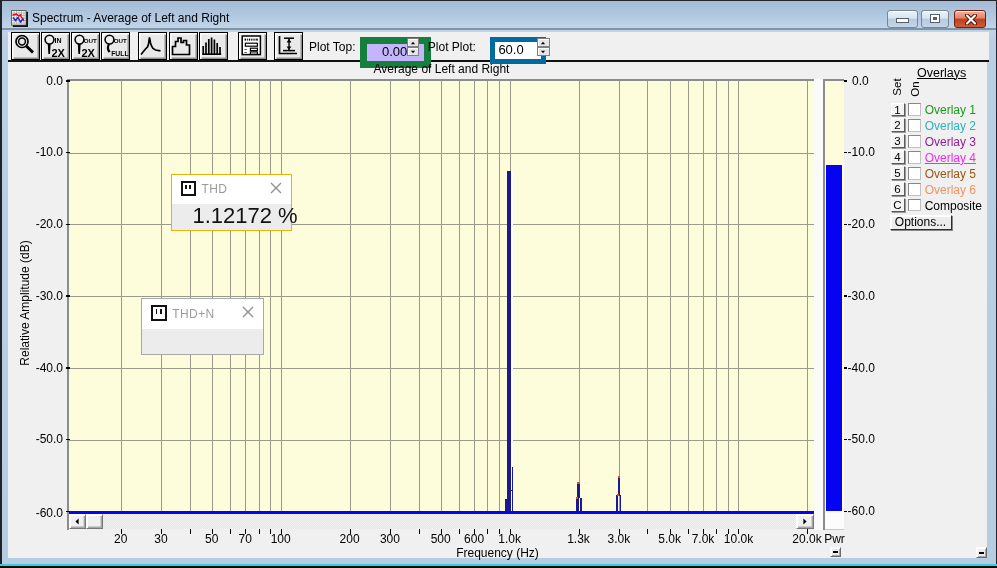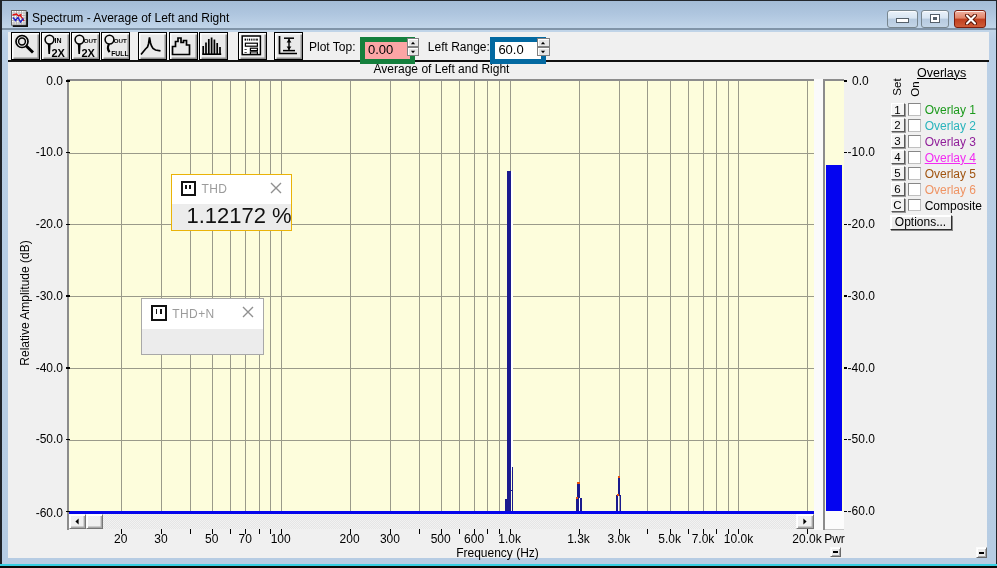--- a/index.html
+++ b/index.html
@@ -135,22 +135,22 @@
     <svg width="26" height="25" viewBox="0 0 26 25" style="position:absolute;left:0;top:0">
 <path d="M4.5,3 L4.5,20.5 L22,20.5" fill="none" stroke="#000" stroke-width="1.7"></path>
 <path d="M9,5.2 L19,5.2" stroke="#000" stroke-width="1.5"></path>
 <path d="M8,17.6 L20,17.6" stroke="#000" stroke-width="1.5"></path>
 <path d="M14,6 L14,17" stroke="#000" stroke-width="1.4"></path>
 <path d="M14,5.8 L11.6,9.4 L16.4,9.4 Z" fill="#000"></path>
 <path d="M14,17 L11.6,13.4 L16.4,13.4 Z" fill="#000"></path>
 </svg>
   </div>
 <div class="ab" style="left:309px;top:40.3px;font-size:12px;">Plot Top:</div>
-<div class="ab" style="left:360px;top:37.3px;width:42.3px;height:16.3px;background:#fca5a5;border:5px solid #15803d;font-size:13px;padding-left:3px;line-height:16px;">0.00</div>
-<div class="ab" style="left:427.8px;top:40.3px;font-size:12px;">Left Range:</div>
+<div class="ab" style="left:360px;top:37.3px;width:42.3px;height:16.3px;background:#c4b5fd;border:7px solid #15803d;font-size:13px;padding-left:15px;line-height:16px;">0.00</div>
+<div class="ab" style="left:427.8px;top:40.3px;font-size:12px;">Plot Plot:</div>
 <div class="ab" style="left:490.4px;top:37.3px;width:42.3px;height:16.3px;background:#fff;border:5px solid #0369a1;font-size:13px;padding-left:3px;line-height:16px;">60.0</div>
 <div class="ab" style="left:406.9px;top:37.5px;width:10.4px;height:7.2px;background:#e6e6e6;border:1px solid #808080;box-shadow:inset 1px 1px 0 #fff;">
     <svg width="10" height="8" style="position:absolute;left:0;top:0.5px">
       <path d="M5,2.8 L2.9,5.2 L7.1,5.2 Z" fill="#000"></path>
     </svg>
   </div>
 <div class="ab" style="left:406.9px;top:46.7px;width:10.4px;height:7.2px;background:#e6e6e6;border:1px solid #808080;box-shadow:inset 1px 1px 0 #fff;">
     <svg width="10" height="8" style="position:absolute;left:0;top:0.5px">
       <path d="M5,5.2 L2.9,2.8 L7.1,2.8 Z" fill="#000"></path>
     </svg>
@@ -351,21 +351,21 @@
 <div class="ab" style="left:170.5px;top:173.5px;width:119.5px;height:55px;background:#fff;border:1px solid #eab308;">
     <div class="ab" style="left:0;top:29.5px;width:119.5px;height:25.5px;background:#ececec;"></div>
     <div class="ab" style="left:9px;top:6px;width:11.6px;height:11.6px;background:#fff;border:2px solid #111;">
       <div class="ab" style="left:2.4px;top:2.2px;width:1.8px;height:4.4px;background:#111;"></div>
       <div class="ab" style="left:6.6px;top:2.2px;width:1.8px;height:4.4px;background:#111;"></div>
     </div>
     <div class="ab" style="left:30px;top:7.5px;font-size:12px;color:#9b9b9b;letter-spacing:0.4px;">THD</div>
     <svg width="12" height="12" style="position:absolute;right:9px;top:7px">
       <path d="M1,1 L11,11 M11,1 L1,11" stroke="#909090" stroke-width="1.4"></path>
     </svg>
-    <div class="ab" style="left:9px;top:28.8px;width:117px;text-align:center;font-size:22px;color:#111;">1.12172 %</div>
+    <div class="ab" style="left:15px;top:28.8px;width:117px;text-align:center;font-size:22px;color:#111;">1.12172 %</div>
   </div>
 <div class="ab" style="left:141.3px;top:298.3px;width:120.5px;height:55px;background:#fff;border:1px solid #a8a8a8;">
     <div class="ab" style="left:0;top:29.5px;width:120.5px;height:25.5px;background:#ececec;"></div>
     <div class="ab" style="left:9px;top:6px;width:11.6px;height:11.6px;background:#fff;border:2px solid #111;">
       <div class="ab" style="left:2.4px;top:2.2px;width:1.8px;height:4.4px;background:#111;"></div>
       <div class="ab" style="left:6.6px;top:2.2px;width:1.8px;height:4.4px;background:#111;"></div>
     </div>
     <div class="ab" style="left:30px;top:7.5px;font-size:12px;color:#9b9b9b;letter-spacing:0.4px;">THD+N</div>
     <svg width="12" height="12" style="position:absolute;right:9px;top:7px">
       <path d="M1,1 L11,11 M11,1 L1,11" stroke="#909090" stroke-width="1.4"></path>

